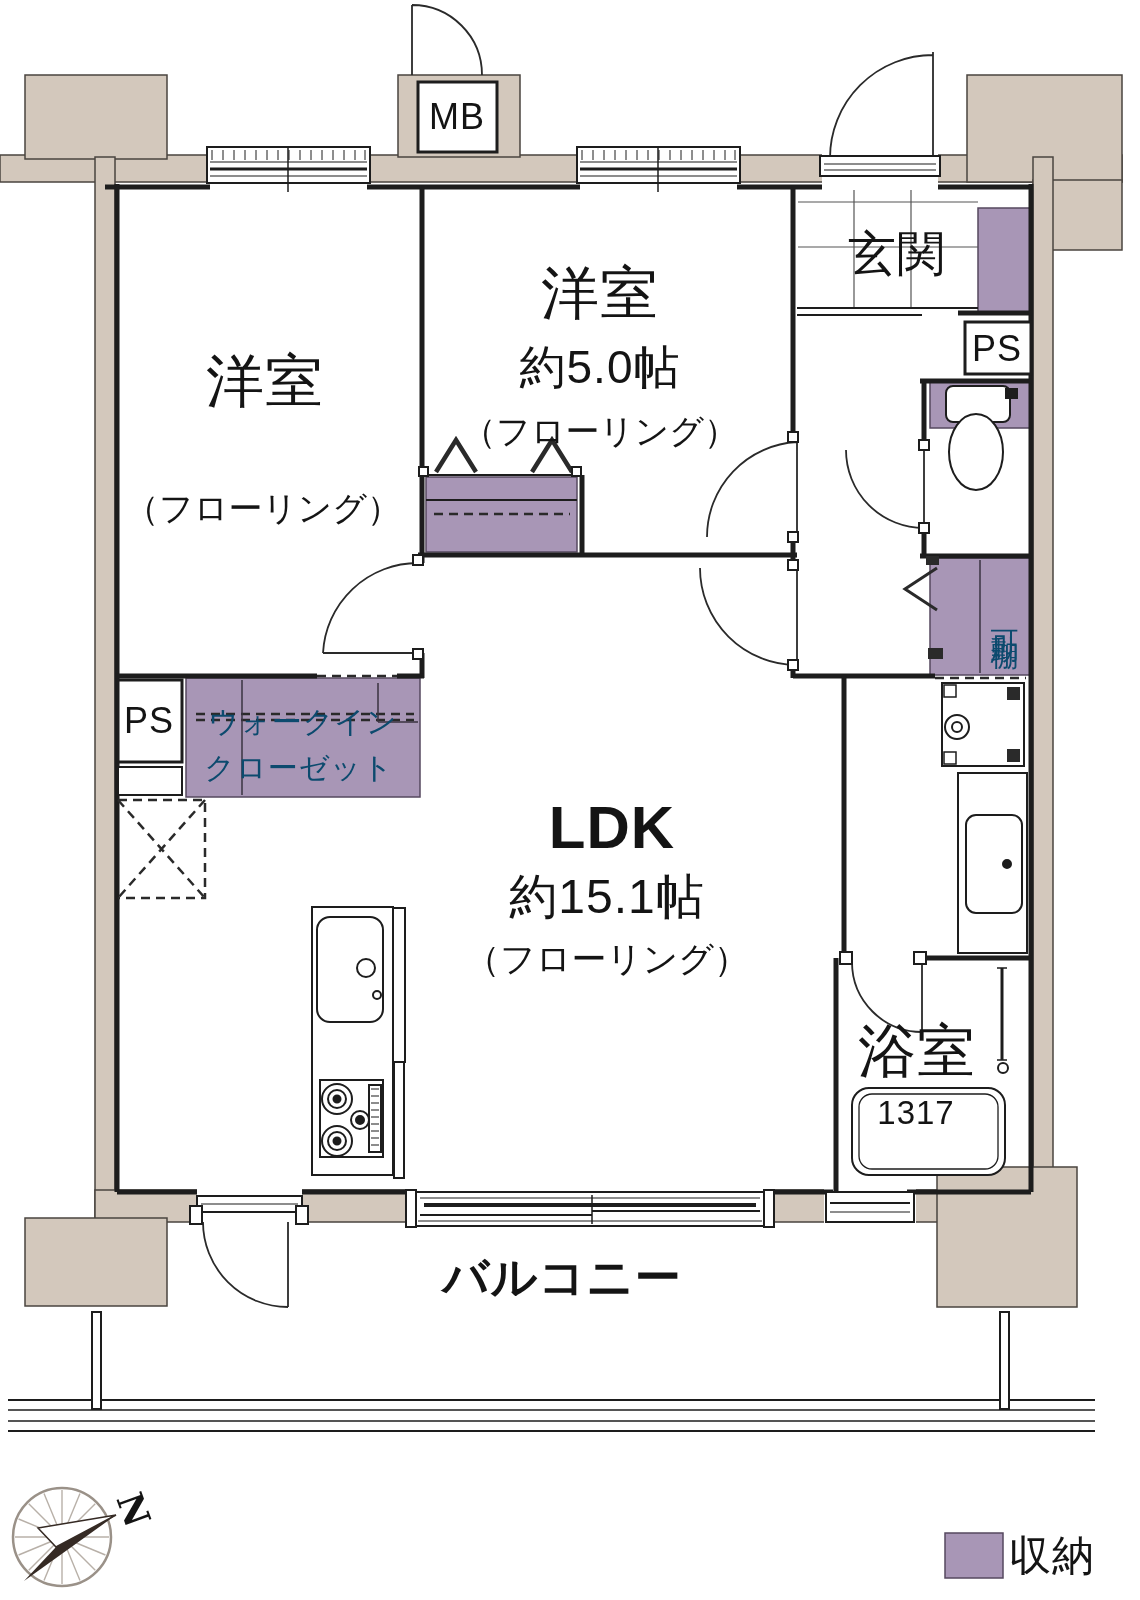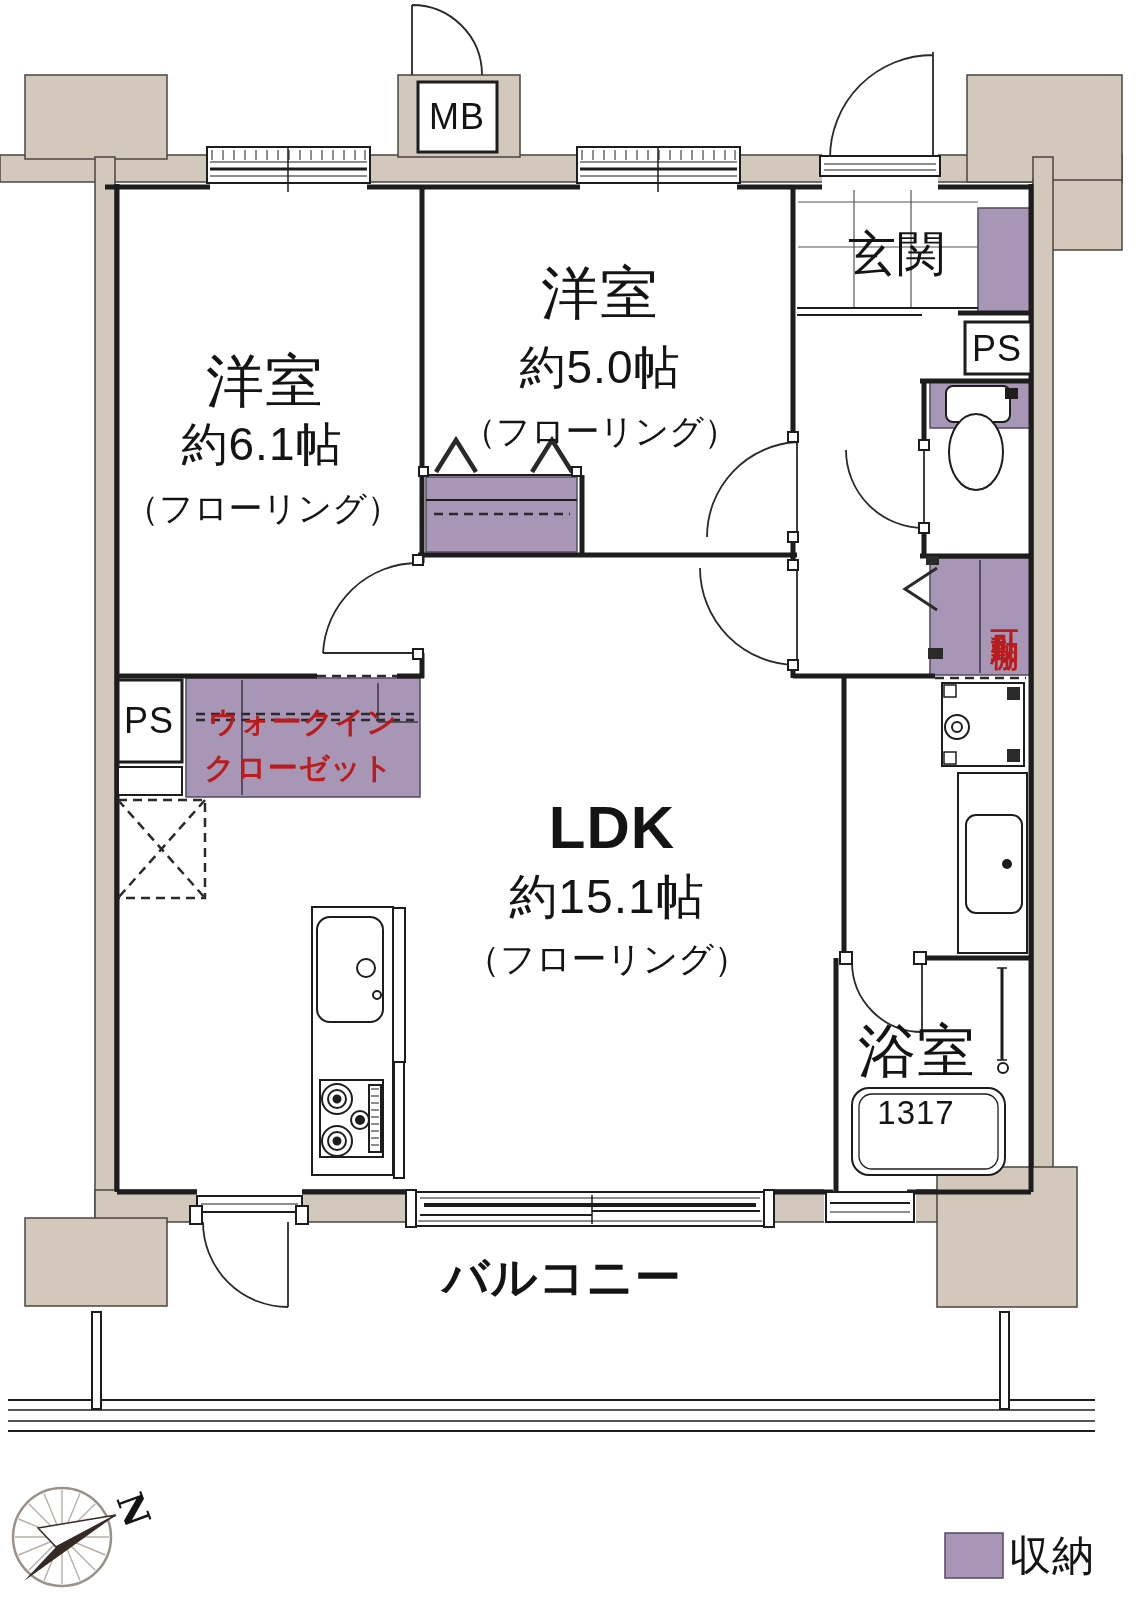--- a/index.html
+++ b/index.html
@@ -7,21 +7,21 @@
     position:relative;width:1140px;height:1600px;background:#ffffff;overflow:hidden;
     font-family:"Liberation Sans","DejaVu Sans",sans-serif;color:#141414;
   }
   .stage svg{position:absolute;left:0;top:0;}
   .lbl{
     position:absolute;transform:translate(-50%,-50%);
     white-space:nowrap;color:#141414;font-weight:500;letter-spacing:1px;
     line-height:1;user-select:none;
   }
   .lbl.paren{font-weight:400;letter-spacing:0;}
-  .lbl.white{color:#b91c1c;font-weight:700;}
+  .lbl.white{color:#0c4a6e;font-weight:400;}
   .lbl.v{writing-mode:vertical-rl;letter-spacing:6px;}
   .lbl.north{font-family:"DejaVu Serif","Liberation Serif",serif;font-weight:bold;
     transform:translate(-50%,-50%) rotate(70deg);}
 </style>
 </head>
 <body>
 
 <div class="stage">
 
 <svg width="1140" height="1600" viewBox="0 0 1140 1600">
@@ -279,21 +279,20 @@
       <line x1="62" y1="1537" x2="62" y2="1490" transform="rotate(337.5,62,1537)"></line>
     </g>
     <polygon points="116,1515 24,1581 56,1547" fill="#352a24"></polygon>
     <polygon points="116,1515 56,1547 38,1528" fill="#ffffff" stroke="#352a24" stroke-width="1.5"></polygon>
   </g>
 
   <rect x="945" y="1533" width="58" height="45" fill="#a896b6" stroke="#56485f" stroke-width="1.5"></rect>
 </svg>
 
   <div class="lbl" style="left:265px;top:381px;font-size:58px;">洋室</div>
-  <div class="lbl" style="left:262px;top:444px;font-size:46px;">約6.1帖</div>
   <div class="lbl paren" style="left:263px;top:508px;font-size:34px;">（フローリング）</div>
 
   <div class="lbl" style="left:600px;top:293px;font-size:58px;">洋室</div>
   <div class="lbl" style="left:600px;top:367px;font-size:46px;">約5.0帖</div>
   <div class="lbl paren" style="left:600px;top:431px;font-size:34px;">（フローリング）</div>
 
   <div class="lbl" style="left:612px;top:828px;font-size:60px;font-weight:600;">LDK</div>
   <div class="lbl" style="left:607px;top:897px;font-size:48px;">約15.1帖</div>
   <div class="lbl paren" style="left:607px;top:958px;font-size:35px;">（フローリング）</div>
 

